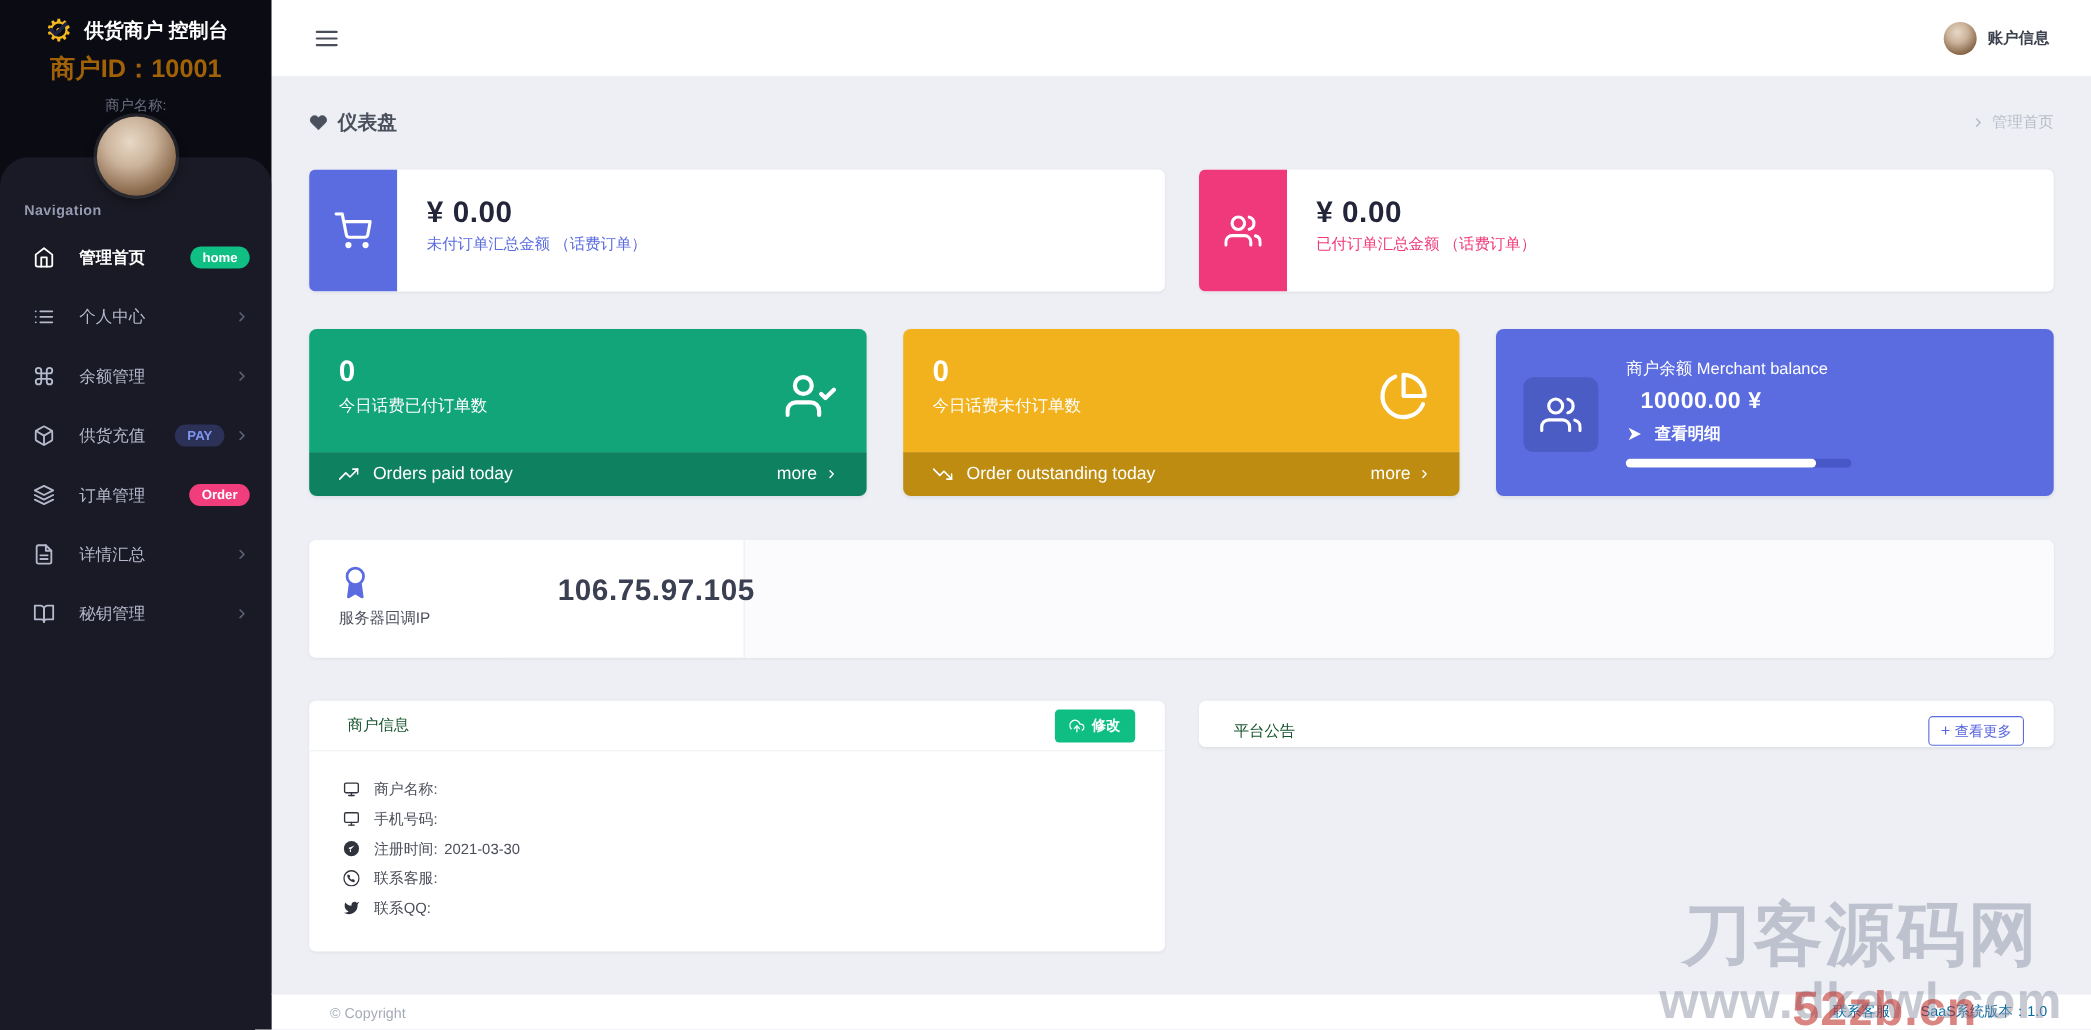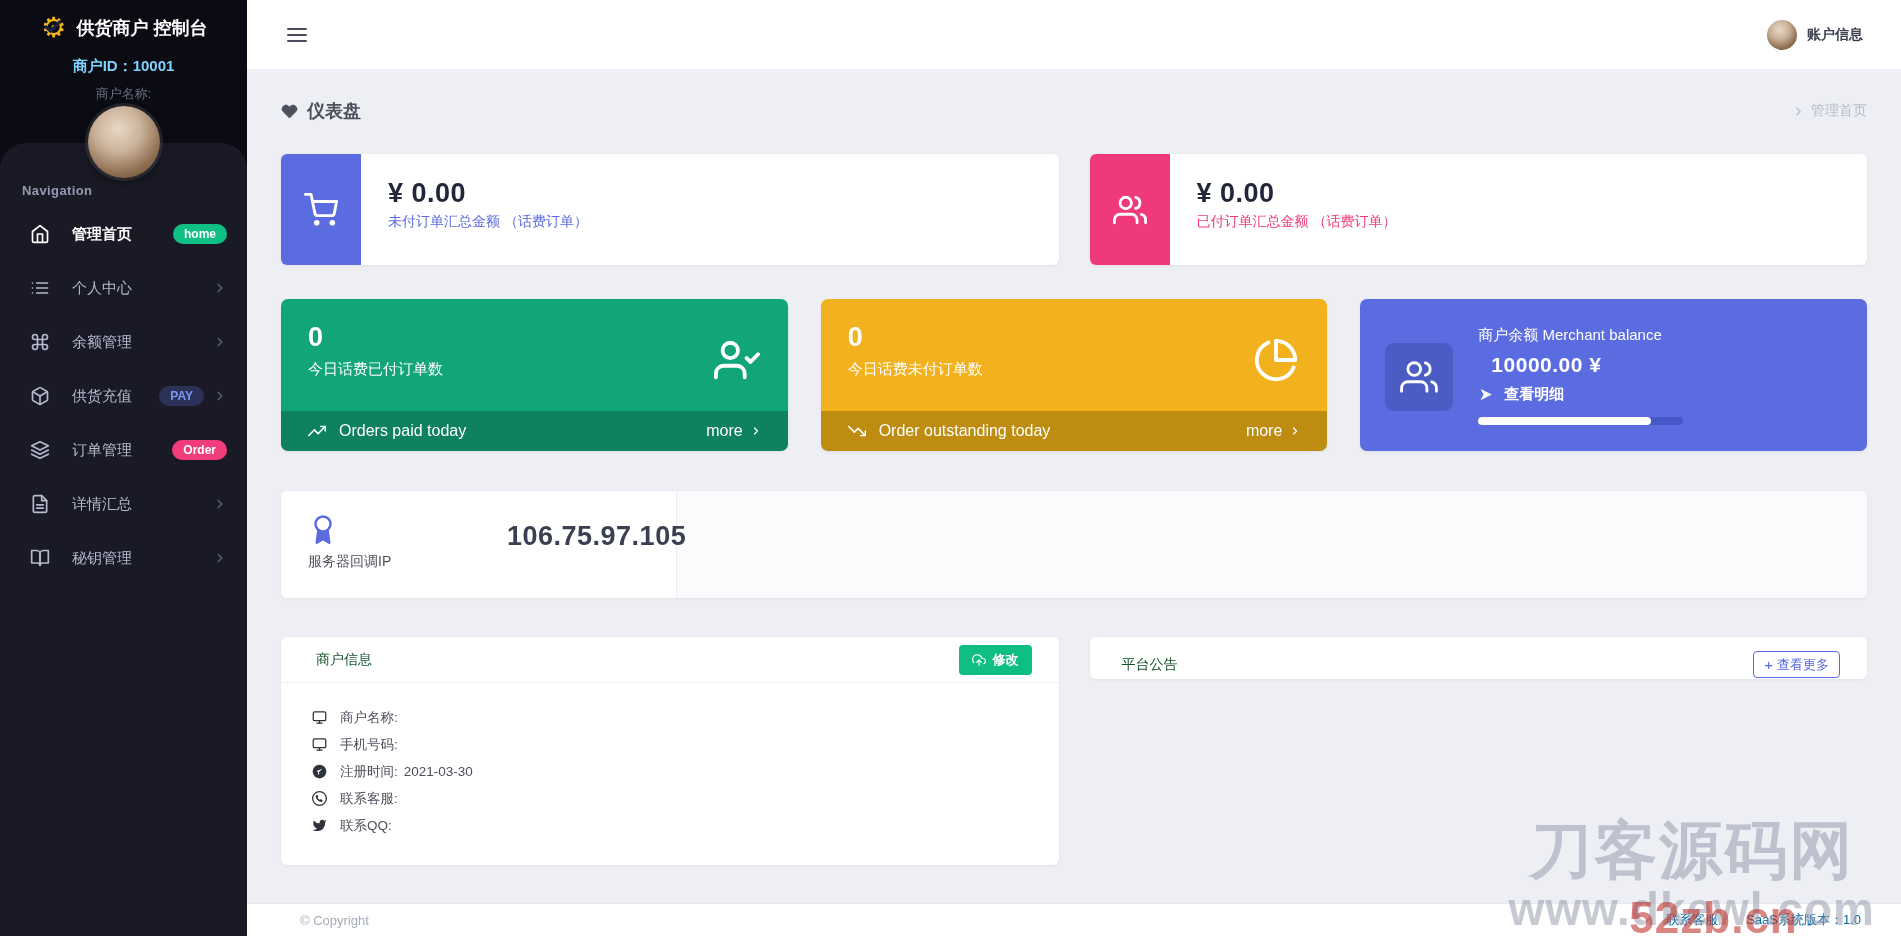--- a/index.html
+++ b/index.html
@@ -7,21 +7,21 @@
   body { font-family:"Liberation Sans","DejaVu Sans",sans-serif; background:#edeff4; color:#333; }
   .app { display:flex; width:1901px; height:936px; }
 
   
   .sidebar { width:247px; flex-shrink:0; background:#0b0b13; position:relative; }
   .sidebar-top { padding-top:14px; text-align:center; position:relative; z-index:2; }
   .logo-row { display:flex; align-items:center; justify-content:center; gap:9px; color:#fff; font-size:18px; font-weight:bold; }
   .logo-ico { position:relative; width:28px; height:28px; }
   .logo-gear { color:#f5b81f; font-size:28px; line-height:28px; display:block; }
   .logo-check { position:absolute; left:4px; top:3px; }
-  .merchant-id { margin-top:15px; font-size:15px; font-weight:600; color:#7dd3fc; }
+  .merchant-id { margin-top:5px; font-size:23px; font-weight:600; color:#a16207; }
   .merchant-name { margin-top:9px; font-size:13px; color:#696d80; }
   .avatar-big { position:absolute; top:106px; left:50%; transform:translateX(-50%); width:72px; height:72px; border-radius:50%; z-index:3;
     background:radial-gradient(circle at 42% 32%, #e8d8c6 0%, #cbb39b 35%, #8d6d4f 70%, #5d4430 100%);
     box-shadow:0 0 0 3px rgba(255,255,255,0.10), 0 4px 10px rgba(0,0,0,.5); }
   .sidebar-panel { position:absolute; top:143px; left:0; right:0; bottom:0; background:#1a1a26; border-radius:26px 26px 0 0; padding-top:40px; }
   .nav-header { padding:0 22px; height:18px; font-size:13px; font-weight:bold; color:#969ab0; letter-spacing:.4px; margin-bottom:6px; }
   .nav-item { height:54px; display:flex; align-items:center; padding:0 20px 0 30px; color:#b5b9cc; font-size:15px; cursor:pointer; }
   .nav-item.active { color:#fff; font-weight:bold; }
   .nav-item .nico { width:20px; height:20px; margin-right:22px; flex-shrink:0; }
   .nav-right { margin-left:auto; display:flex; align-items:center; gap:9px; }

